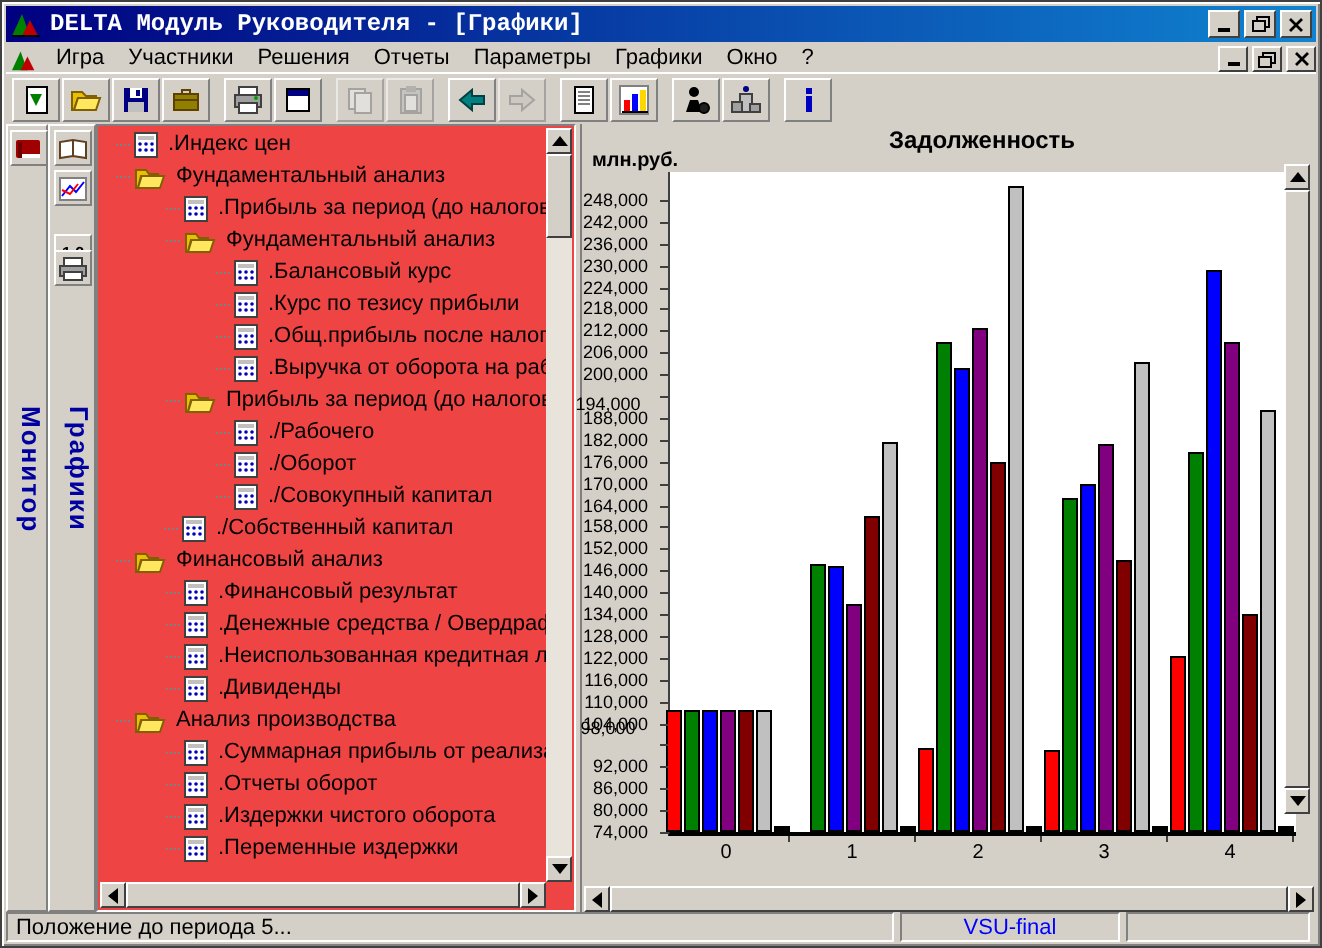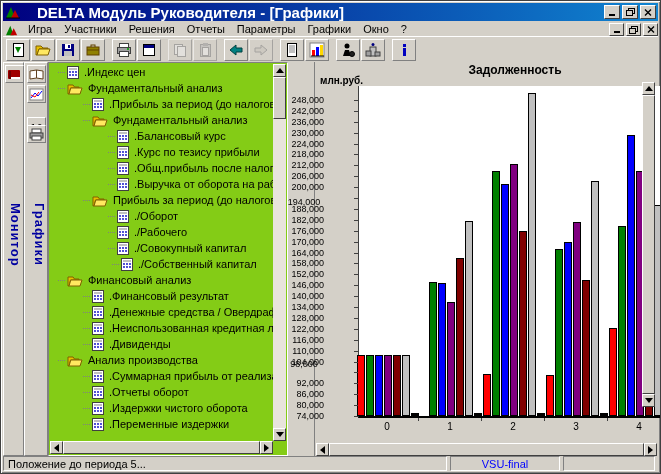--- a/index.html
+++ b/index.html
@@ -6,21 +6,21 @@
   *{box-sizing:border-box;}
   .window{
     position:relative;width:661px;height:474px;background:#d4d0c8;
     font-family:"Liberation Sans","DejaVu Sans",sans-serif;font-size:11px;color:#000;
     border:1px solid #404040;box-shadow:inset 1px 1px 0 #fff, inset -1px -1px 0 #808080;
     overflow:hidden;
   }
   
   .titlebar{position:absolute;left:2px;top:2px;right:2px;height:18px;
     background:linear-gradient(90deg,#000080,#1084d0);display:flex;align-items:center;padding:0 2px;}
-  .titlebar .ttext{color:#fff;font-weight:bold;font-size:15px;margin-left:16px;white-space:nowrap;flex:1;}
+  .titlebar .ttext{color:#fff;font-weight:bold;font-size:12px;margin-left:4px;white-space:nowrap;flex:1;font-family:Liberation Mono, monospace;}
   .winbtn{width:16px;height:14px;background:#d4d0c8;border:1px solid;border-color:#fff #404040 #404040 #fff;
     display:flex;align-items:center;justify-content:center;margin-left:2px;}
   .winbtn svg{display:block}
   
   .menubar{position:absolute;left:2px;top:20px;right:2px;height:15px;display:flex;align-items:flex-end;padding-left:2px;}
   .menu-item{padding:1px 6px;white-space:nowrap;}
   .menubar .spacer{flex:1}
   .mdibtn{width:15px;height:13px;}
   
   .toolbar{position:absolute;left:2px;top:35px;right:2px;height:26px;display:flex;align-items:center;
@@ -34,40 +34,40 @@
   .main{position:absolute;left:2px;top:61px;right:2px;height:394px;}
   .tabstrip{position:absolute;top:0;bottom:0;background:#d4d0c8;border:1px solid;border-color:#fff #808080 #808080 #fff;}
   .strip-monitor{left:0;width:21px;}
   .strip-charts{left:21px;width:24px;}
   .vlabel{position:absolute;top:140px;left:0;width:100%;text-align:center;
     writing-mode:vertical-rl;color:#0000a0;font-weight:bold;font-size:13px;letter-spacing:1px;}
   .side-ic{position:absolute;left:1px;width:19px;height:18px;background:#d4d0c8;
     border:1px solid;border-color:#fff #808080 #808080 #fff;display:flex;align-items:center;justify-content:center;
     font-size:8px;font-weight:bold;}
   
-  .tree{position:absolute;left:45px;width:240px;top:0;bottom:0;background:#84cc16;
+  .tree{position:absolute;left:45px;width:240px;top:0;bottom:0;background:#ef4444;
     border:1px solid;border-color:#808080 #fff #fff #808080;}
   .tree-view{position:absolute;left:1px;top:1px;right:14px;bottom:14px;overflow:hidden;}
   .tree-row{height:16px;display:flex;align-items:center;white-space:nowrap;}
   .conn{width:7px;height:1px;border-bottom:1px dotted #808080;margin-right:2px;flex:none;}
   .t-ic{flex:none;margin-right:3px;display:flex;}
   .t-label{padding:0 2px;font-size:11px;}
   .t-label.sel{background:#000080;color:#fff;}
   
   .sb-btn{position:absolute;background:#d4d0c8;border:1px solid;border-color:#fff #404040 #404040 #fff;
     display:flex;align-items:center;justify-content:center;}
   .sb-track{position:absolute;background:#e8e4dc;}
   .sb-thumb{position:absolute;background:#d4d0c8;border:1px solid;border-color:#fff #404040 #404040 #fff;}
   .tri{width:0;height:0;border:4px solid transparent;}
   .tri.up{border-bottom:5px solid #000;margin-top:-4px;}
   .tri.down{border-top:5px solid #000;margin-bottom:-4px;}
   .tri.left{border-right:5px solid #000;margin-left:-4px;}
   .tri.right{border-left:5px solid #000;margin-right:-4px;}
   
-  .chart-panel{position:absolute;left:287px;right:0;top:0;bottom:0;background:#d4d0c8;border-left:1px solid #808080;margin-left:24px;}
+  .chart-panel{position:absolute;left:287px;right:0;top:0;bottom:0;background:#d4d0c8;border-left:1px solid #808080;}
   .chart-title{position:absolute;left:43px;width:314px;top:1px;text-align:center;font-weight:bold;font-size:12px;}
   .ylab{position:absolute;left:5px;top:13px;font-weight:bold;font-size:10px;}
   .plot{position:absolute;left:43px;top:24px;width:314px;height:332px;background:#fff;
     border-left:1px solid #404040;border-bottom:2px solid #000;}
   .ytick-label{position:absolute;width:40px;text-align:right;font-size:9px;right:334px;}
   .ytick-mark{position:absolute;width:4px;height:1px;background:#404040;left:39px;}
   .xtick-mark{position:absolute;width:1px;height:3px;background:#404040;top:356px;}
   .xtick-label{position:absolute;top:359px;width:20px;text-align:center;font-size:10px;}
   .bar{position:absolute;bottom:0;width:8px;border:1px solid #000;}
   
@@ -464,55 +464,55 @@
                 <rect x="0.5" y="0.5" width="11" height="12" fill="#fff" stroke="#404040"></rect>
                 <rect x="2" y="2" width="8" height="2" fill="#c0c0c0"></rect>
                 <circle cx="3" cy="6" r="0.9" fill="#0000c0"></circle>
                 <circle cx="6" cy="6" r="0.9" fill="#0000c0"></circle>
                 <circle cx="9" cy="6" r="0.9" fill="#0000c0"></circle>
                 <circle cx="3" cy="9" r="0.9" fill="#0000c0"></circle>
                 <circle cx="6" cy="9" r="0.9" fill="#0000c0"></circle>
                 <circle cx="9" cy="9" r="0.9" fill="#0000c0"></circle>
               </svg>
             </span>
+            <span class="t-label">./Рабочего</span>
+          </div>
+          <div class="tree-row" style="padding-left: 58px;">
+            <span class="conn"></span>
+            <span class="t-ic">
+              <svg width="12" height="13">
+                <rect x="0.5" y="0.5" width="11" height="12" fill="#fff" stroke="#404040"></rect>
+                <rect x="2" y="2" width="8" height="2" fill="#c0c0c0"></rect>
+                <circle cx="3" cy="6" r="0.9" fill="#0000c0"></circle>
+                <circle cx="6" cy="6" r="0.9" fill="#0000c0"></circle>
+                <circle cx="9" cy="6" r="0.9" fill="#0000c0"></circle>
+                <circle cx="3" cy="9" r="0.9" fill="#0000c0"></circle>
+                <circle cx="6" cy="9" r="0.9" fill="#0000c0"></circle>
+                <circle cx="9" cy="9" r="0.9" fill="#0000c0"></circle>
+              </svg>
+            </span>
             <span class="t-label">./Оборот</span>
           </div>
           <div class="tree-row" style="padding-left: 58px;">
             <span class="conn"></span>
             <span class="t-ic">
               <svg width="12" height="13">
                 <rect x="0.5" y="0.5" width="11" height="12" fill="#fff" stroke="#404040"></rect>
                 <rect x="2" y="2" width="8" height="2" fill="#c0c0c0"></rect>
                 <circle cx="3" cy="6" r="0.9" fill="#0000c0"></circle>
                 <circle cx="6" cy="6" r="0.9" fill="#0000c0"></circle>
                 <circle cx="9" cy="6" r="0.9" fill="#0000c0"></circle>
                 <circle cx="3" cy="9" r="0.9" fill="#0000c0"></circle>
                 <circle cx="6" cy="9" r="0.9" fill="#0000c0"></circle>
                 <circle cx="9" cy="9" r="0.9" fill="#0000c0"></circle>
               </svg>
             </span>
-            <span class="t-label">./Рабочего</span>
-          </div>
-          <div class="tree-row" style="padding-left: 58px;">
-            <span class="conn"></span>
-            <span class="t-ic">
-              <svg width="12" height="13">
-                <rect x="0.5" y="0.5" width="11" height="12" fill="#fff" stroke="#404040"></rect>
-                <rect x="2" y="2" width="8" height="2" fill="#c0c0c0"></rect>
-                <circle cx="3" cy="6" r="0.9" fill="#0000c0"></circle>
-                <circle cx="6" cy="6" r="0.9" fill="#0000c0"></circle>
-                <circle cx="9" cy="6" r="0.9" fill="#0000c0"></circle>
-                <circle cx="3" cy="9" r="0.9" fill="#0000c0"></circle>
-                <circle cx="6" cy="9" r="0.9" fill="#0000c0"></circle>
-                <circle cx="9" cy="9" r="0.9" fill="#0000c0"></circle>
-              </svg>
-            </span>
             <span class="t-label">./Совокупный капитал</span>
           </div>
-          <div class="tree-row" style="padding-left: 62px;">
+          <div class="tree-row" style="padding-left: 32px;">
             <span class="conn"></span>
             <span class="t-ic">
               <svg width="12" height="13">
                 <rect x="0.5" y="0.5" width="11" height="12" fill="#fff" stroke="#404040"></rect>
                 <rect x="2" y="2" width="8" height="2" fill="#c0c0c0"></rect>
                 <circle cx="3" cy="6" r="0.9" fill="#0000c0"></circle>
                 <circle cx="6" cy="6" r="0.9" fill="#0000c0"></circle>
                 <circle cx="9" cy="6" r="0.9" fill="#0000c0"></circle>
                 <circle cx="3" cy="9" r="0.9" fill="#0000c0"></circle>
                 <circle cx="6" cy="9" r="0.9" fill="#0000c0"></circle>

